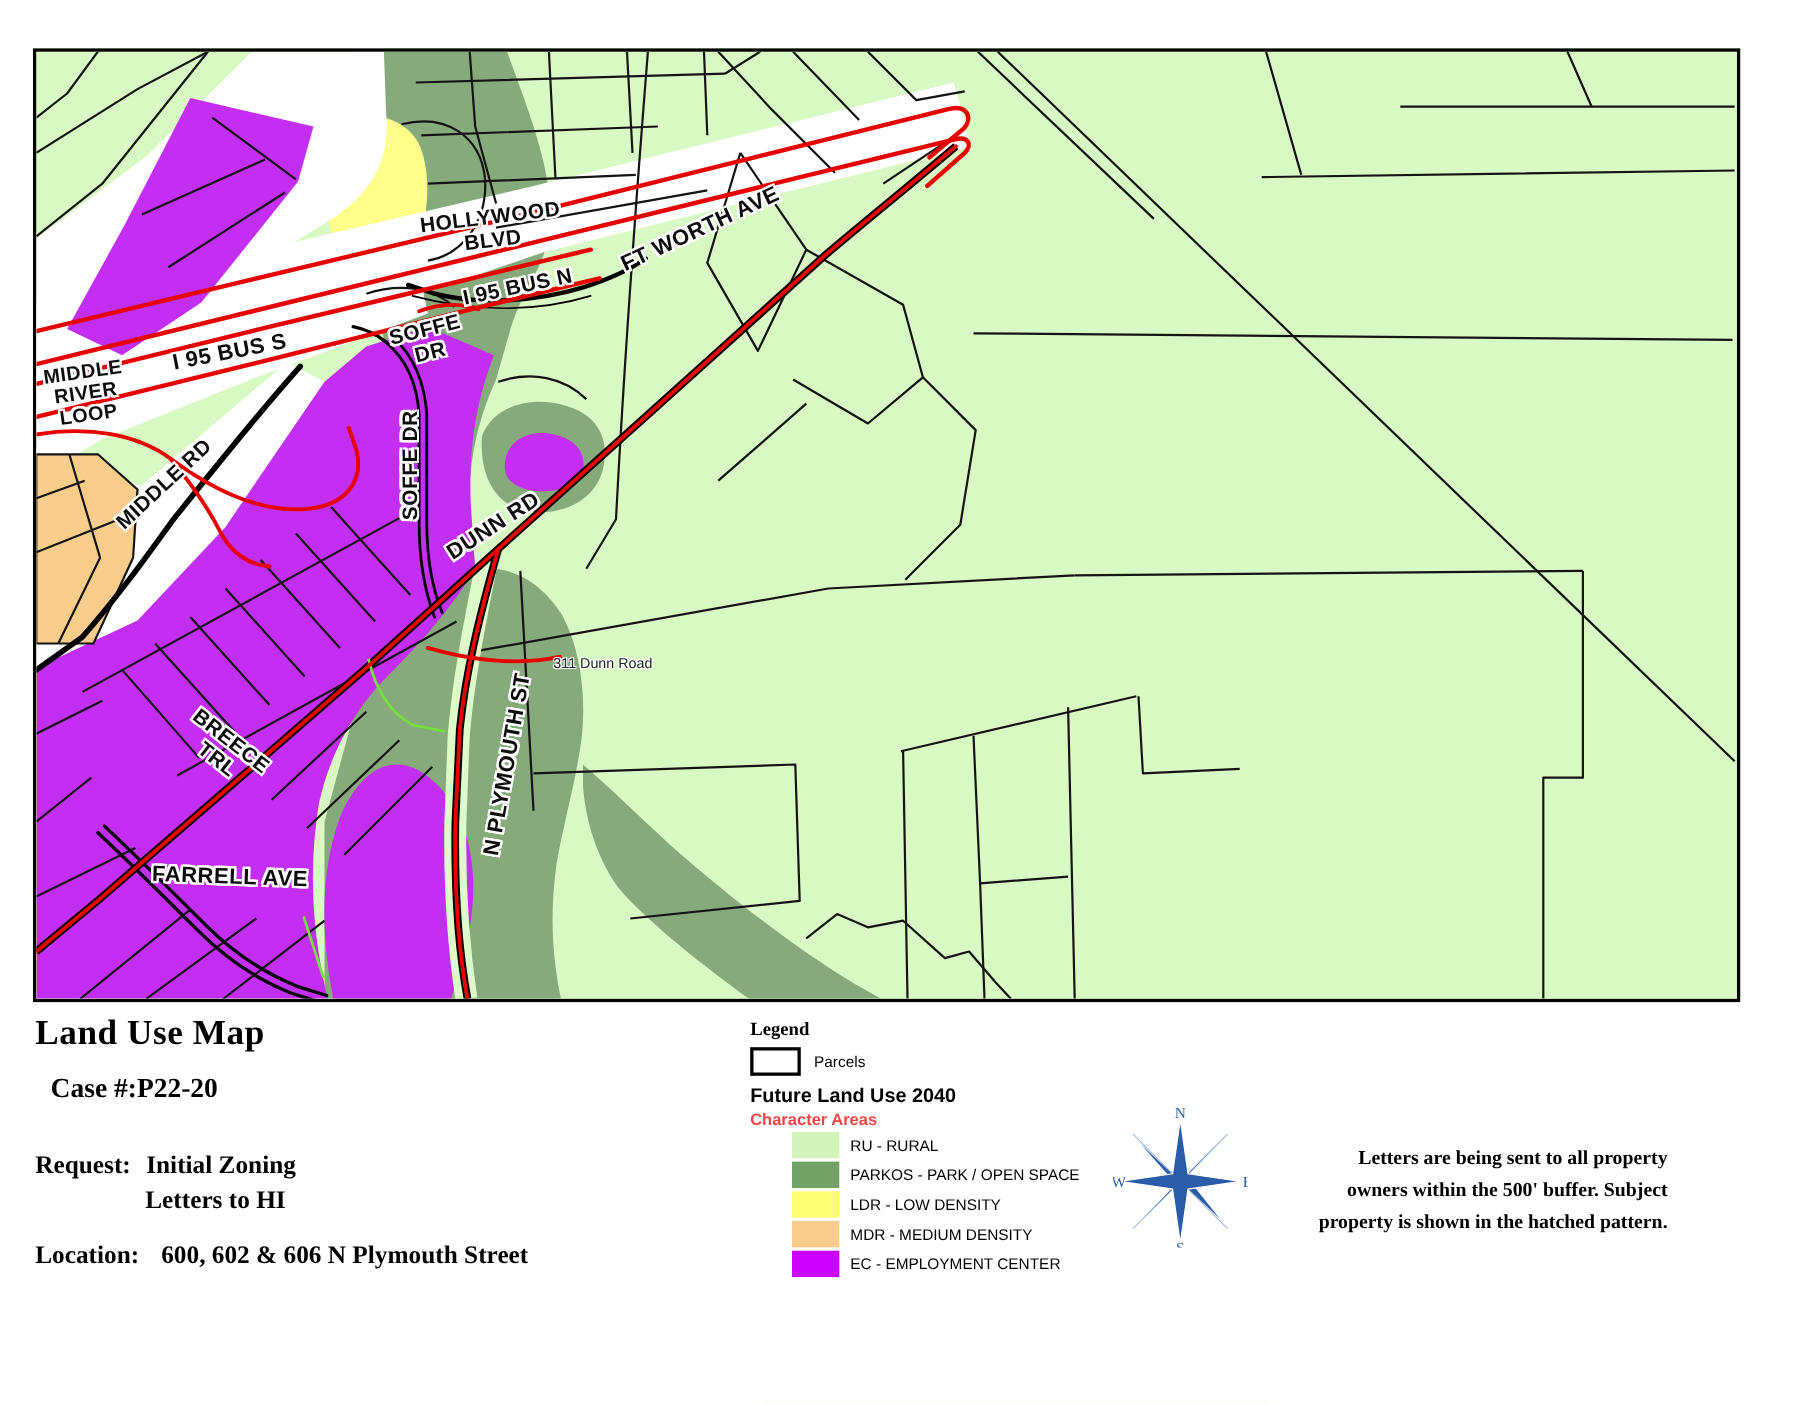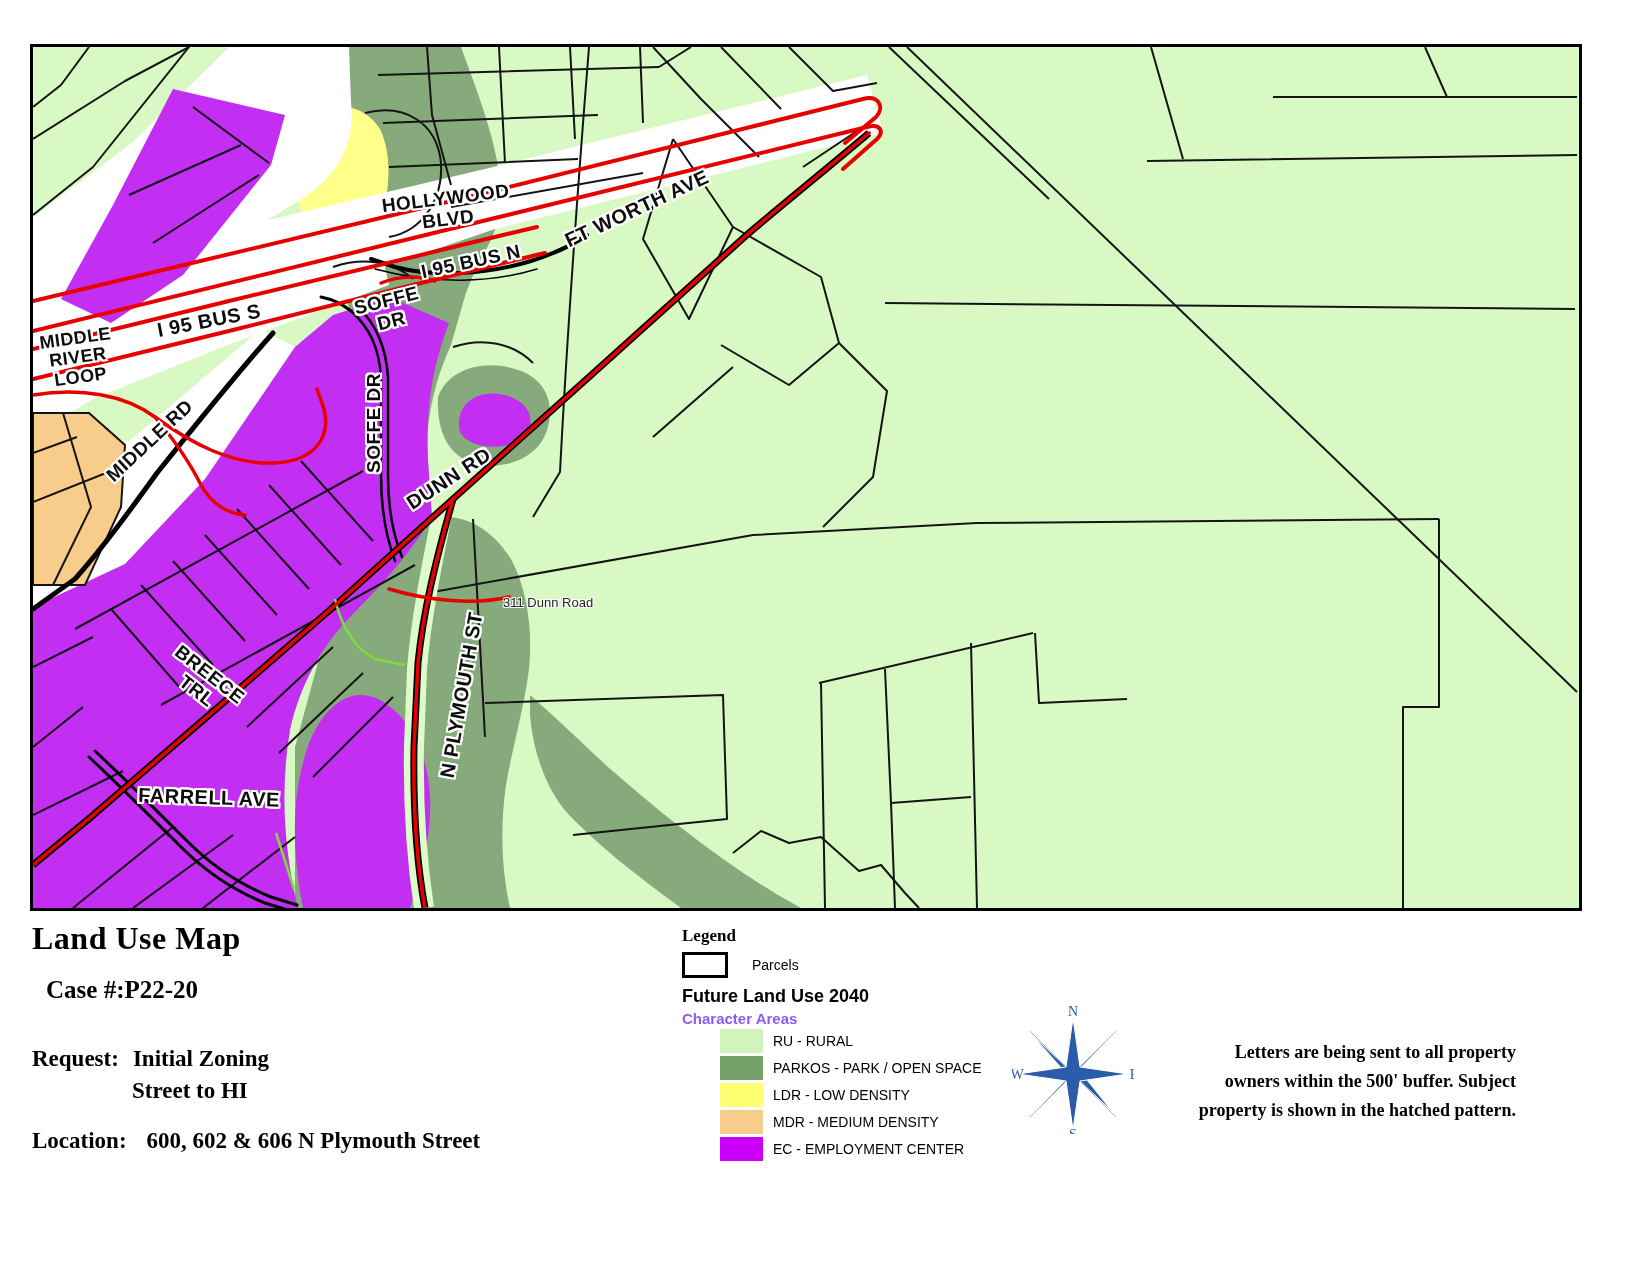--- a/index.html
+++ b/index.html
@@ -22,25 +22,25 @@
   .map-title{position:absolute;left:32px;top:920px;font-size:32px;font-weight:bold;letter-spacing:.5px;}
   .case-no{position:absolute;left:46px;top:976px;font-size:25px;font-weight:bold;}
   .request-line1{position:absolute;left:32px;top:1046px;font-size:23px;font-weight:bold;}
   .request-line1 .val{margin-left:14px;}
   .request-line2{position:absolute;left:132px;top:1078px;font-size:23px;font-weight:bold;}
   .location-line{position:absolute;left:32px;top:1128px;font-size:23px;font-weight:bold;}
   .location-line .val{margin-left:20px;}
   
   .legend{position:absolute;left:682px;top:926px;width:330px;}
   .legend-heading{font-family:"Liberation Serif",serif;font-size:17px;font-weight:bold;color:#000;}
-  .parcel-row{position:absolute;left:0;top:26px;display:flex;align-items:center;gap:12px;}
+  .parcel-row{position:absolute;left:0;top:26px;display:flex;align-items:center;}
   .parcel-swatch{width:40px;height:20px;background:#fff;border:3px solid #000;}
   .parcel-label{margin-left:12px;font-size:14px;color:#000;}
   .flu-heading{position:absolute;left:0;top:60px;font-size:18px;font-weight:bold;color:#000;}
-  .ca-heading{position:absolute;left:0;top:84px;font-size:15px;font-weight:bold;color:#8b5cf6;}
+  .ca-heading{position:absolute;left:0;top:84px;font-size:15px;font-weight:bold;color:#ef4444;}
   .legend-item{position:absolute;left:0;display:flex;align-items:center;height:26px;margin-left:38px;}
   .legend-swatch{width:43px;height:24px;border:0;}
   .legend-label{margin-left:10px;font-size:14px;color:#000;}
   
   .compass{position:absolute;left:1012px;top:1006px;}
   .note{position:absolute;left:1168px;top:1038px;width:348px;text-align:right;
         font-family:"Liberation Serif",serif;font-size:18px;font-weight:bold;color:#000;
         line-height:1.6;white-space:pre-line;}
 </style>
 </head>
@@ -180,21 +180,21 @@
     <div class="maplabel" style="left:170px;top:636px;font-size:19px;transform:translate(-50%,-50%) rotate(38deg);">BREECE
 TRL</div>
     <div class="maplabel" style="left:176px;top:751px;font-size:20px;transform:translate(-50%,-50%) rotate(2deg);white-space:nowrap;">FARRELL AVE</div>
   </div>
 
   <div class="serif map-title">Land Use Map</div>
   <div class="serif case-no">Case #:P22-20</div>
   <div class="serif request-line1">
     <span>Request:</span><span class="val">Initial Zoning</span>
   </div>
-  <div class="serif request-line2">Street to HI</div>
+  <div class="serif request-line2">Letters to HI</div>
   <div class="serif location-line">
     <span>Location:</span><span class="val">600, 602 &amp; 606 N Plymouth Street</span>
   </div>
 
   <div class="legend">
     <div class="legend-heading">Legend</div>
     <div class="parcel-row">
       <span class="parcel-swatch"></span>
       <span class="parcel-label">Parcels</span>
     </div>

